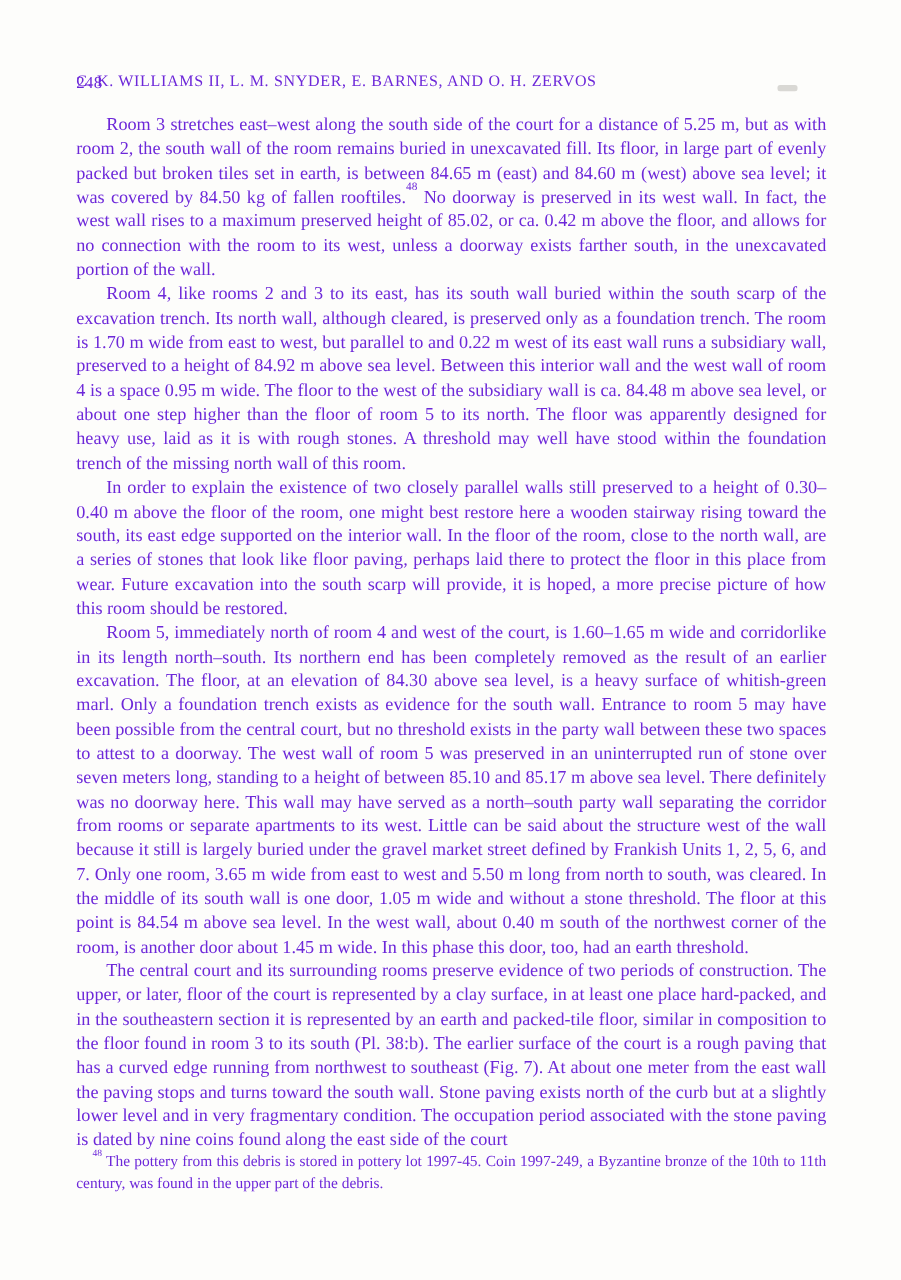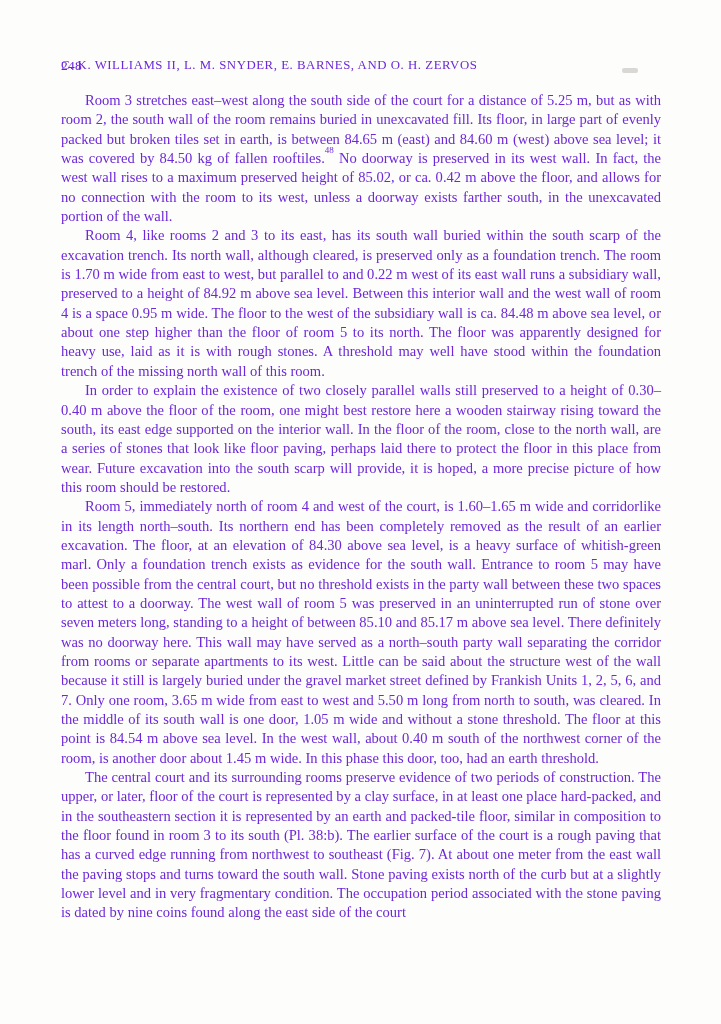--- a/index.html
+++ b/index.html
@@ -100,14 +100,15 @@
 
     <p>Room 4, like rooms 2 and 3 to its east, has its south wall buried within the south scarp of the excavation trench. Its north wall, although cleared, is preserved only as a foundation trench. The room is 1.70 m wide from east to west, but parallel to and 0.22 m west of its east wall runs a subsidiary wall, preserved to a height of 84.92 m above sea level. Between this interior wall and the west wall of room 4 is a space 0.95 m wide. The floor to the west of the subsidiary wall is ca. 84.48 m above sea level, or about one step higher than the floor of room 5 to its north. The floor was apparently designed for heavy use, laid as it is with rough stones. A threshold may well have stood within the foundation trench of the missing north wall of this room.</p>
 
     <p>In order to explain the existence of two closely parallel walls still preserved to a height of 0.30–0.40 m above the floor of the room, one might best restore here a wooden stairway rising toward the south, its east edge supported on the interior wall. In the floor of the room, close to the north wall, are a series of stones that look like floor paving, perhaps laid there to protect the floor in this place from wear. Future excavation into the south scarp will provide, it is hoped, a more precise picture of how this room should be restored.</p>
 
     <p>Room 5, immediately north of room 4 and west of the court, is 1.60–1.65 m wide and corridorlike in its length north–south. Its northern end has been completely removed as the result of an earlier excavation. The floor, at an elevation of 84.30 above sea level, is a heavy surface of whitish-green marl. Only a foundation trench exists as evidence for the south wall. Entrance to room 5 may have been possible from the central court, but no threshold exists in the party wall between these two spaces to attest to a doorway. The west wall of room 5 was preserved in an uninterrupted run of stone over seven meters long, standing to a height of between 85.10 and 85.17 m above sea level. There definitely was no doorway here. This wall may have served as a north–south party wall separating the corridor from rooms or separate apartments to its west. Little can be said about the structure west of the wall because it still is largely buried under the gravel market street defined by Frankish Units 1, 2, 5, 6, and 7. Only one room, 3.65 m wide from east to west and 5.50 m long from north to south, was cleared. In the middle of its south wall is one door, 1.05 m wide and without a stone threshold. The floor at this point is 84.54 m above sea level. In the west wall, about 0.40 m south of the northwest corner of the room, is another door about 1.45 m wide. In this phase this door, too, had an earth threshold.</p>
 
     <p>The central court and its surrounding rooms preserve evidence of two periods of construction. The upper, or later, floor of the court is represented by a clay surface, in at least one place hard-packed, and in the southeastern section it is represented by an earth and packed-tile floor, similar in composition to the floor found in room 3 to its south (Pl. 38:b). The earlier surface of the court is a rough paving that has a curved edge running from northwest to southeast (Fig. 7). At about one meter from the east wall the paving stops and turns toward the south wall. Stone paving exists north of the curb but at a slightly lower level and in very fragmentary condition. The occupation period associated with the stone paving is dated by nine coins found along the east side of the court</p>
   </div>
 
+  <div class="footnote"><sup class="fn-marker">48</sup><span> The pottery from this debris is stored in pottery lot 1997-45. Coin 1997-249, a Byzantine bronze of the 10th to 11th century, was found in the upper part of the debris.</span></div>
 
 </div>
 
 </body></html>

